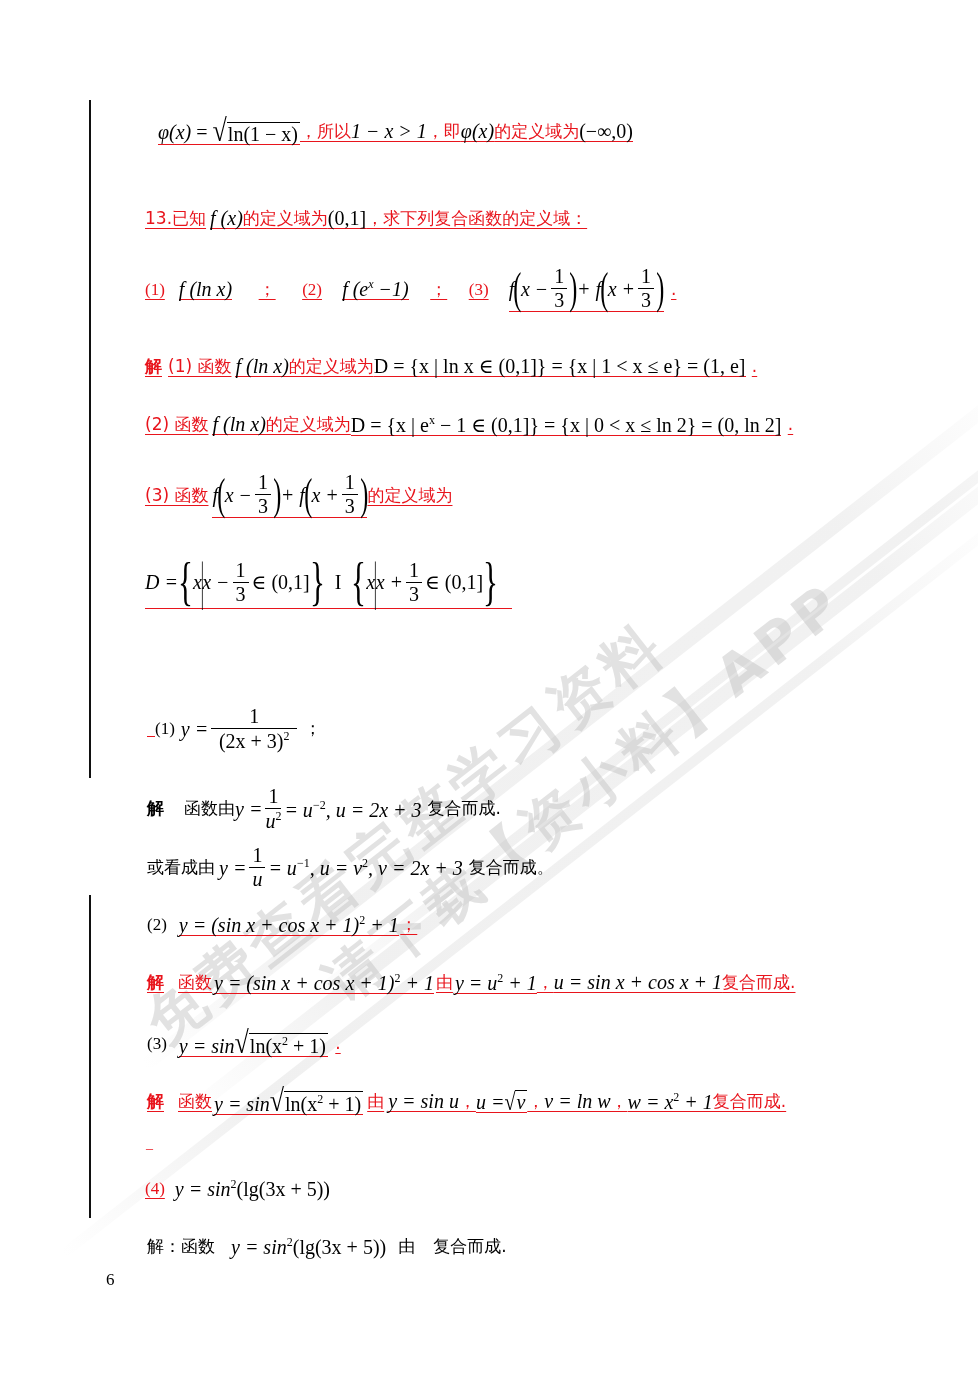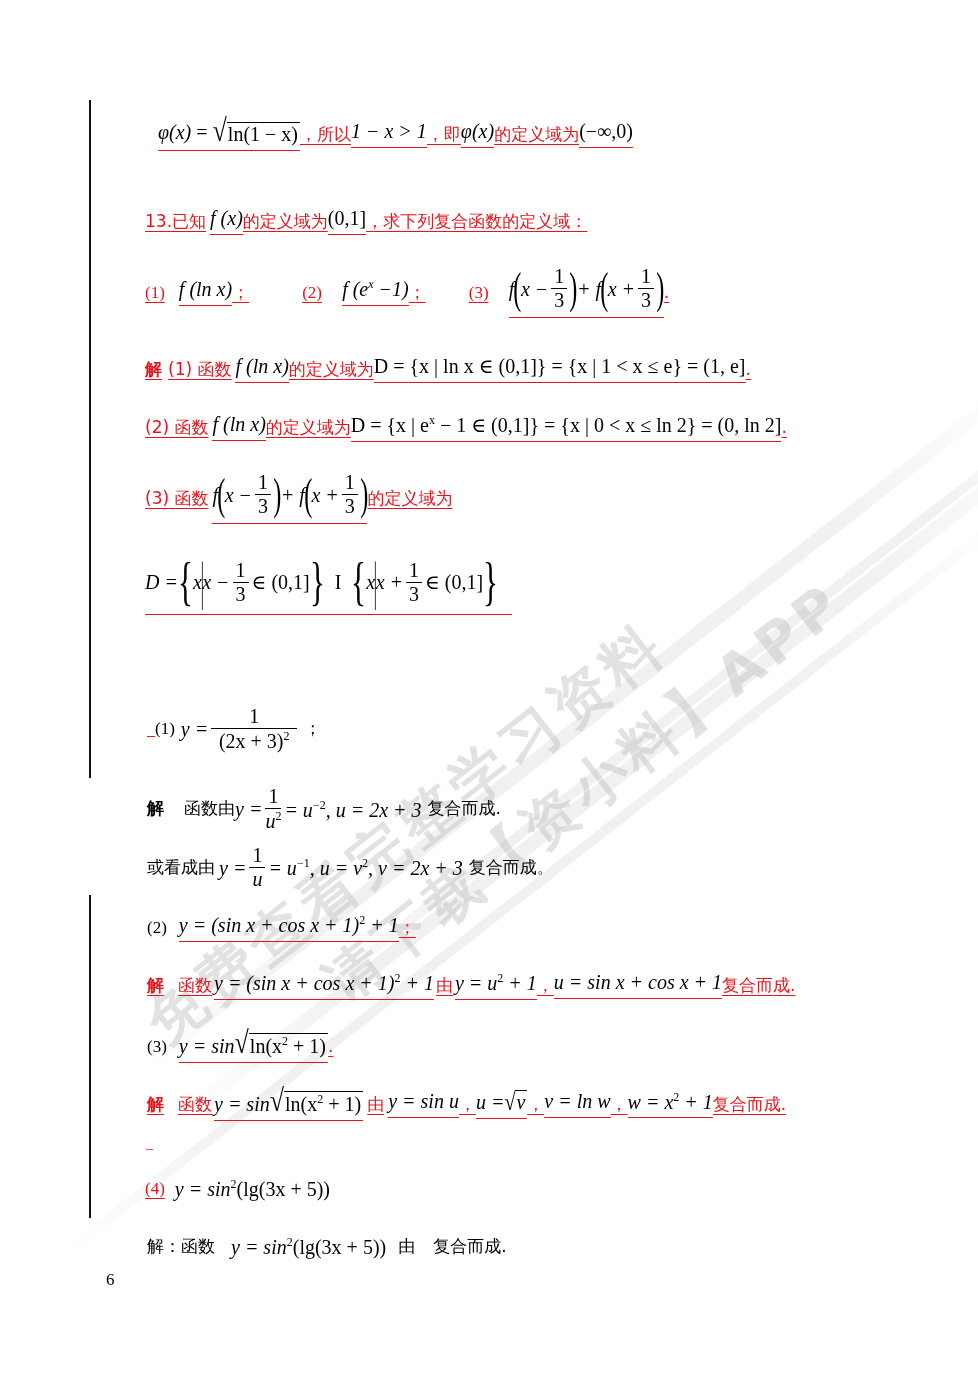--- a/index.html
+++ b/index.html
@@ -12,25 +12,25 @@
   .wm-band { position:absolute; background:linear-gradient(90deg, rgba(225,225,225,0) 0%, rgba(228,228,228,0.55) 20%, rgba(232,232,232,0.6) 80%, rgba(225,225,225,0) 100%);
              transform-origin:0 0; height:14px; border-radius:7px; }
   .wm-text { position:absolute; color:rgba(190,190,190,0.45); font-weight:bold;
              transform-origin:0 0; white-space:nowrap; letter-spacing:6px;
              font-family:"DejaVu Sans",sans-serif; }
 
   .vbar { position:absolute; left:89px; width:2px; background:#111; }
 
   .line { position:absolute; white-space:nowrap; font-size:19px; line-height:1; display:flex; align-items:center; }
   .red { color:#e8141c; }
-  .u { border-bottom:1.5px solid #e8141c; padding-bottom:6px; }
+  .u { border-bottom:1.5px solid #e8141c; padding-bottom:0; }
   .ul { text-decoration:underline; text-decoration-color:#e8141c; text-underline-offset:4px; }
   .math { font-family:"Liberation Serif","DejaVu Serif",serif; font-size:20px; }
   .it { font-style:italic; }
-  .cn { font-family:"DejaVu Sans","Liberation Sans",sans-serif; font-size:17px; }
+  .cn { font-family:"DejaVu Sans","Liberation Sans",sans-serif; font-size:17px;text-align:center; }
   .frac { display:inline-flex; flex-direction:column; align-items:center; vertical-align:middle; margin:0 3px; }
   .frac .num { border-bottom:1px solid #000; padding:0 3px 1px; line-height:1.05; }
   .frac .den { padding-top:1px; line-height:1.05; }
   .big { font-size:44px; font-weight:200; line-height:1; transform:scaleX(0.55); display:inline-block; margin:0 -4px; }
   .bigb { font-size:52px; font-weight:200; line-height:1; transform:scaleX(0.6); display:inline-block; margin:0 -5px; }
   .sup { font-size:12px; vertical-align:super; }
   .sqrt { display:inline-flex; align-items:flex-end; }
   .sqrt .rad { font-size:26px; line-height:1; transform:scaleY(1.2); display:inline-block; }
   .sqrt .body { border-top:1.3px solid #000; padding:1px 2px 0 1px; }
   .pagenum { position:absolute; left:106px; top:1270px; font-size:17px; }

